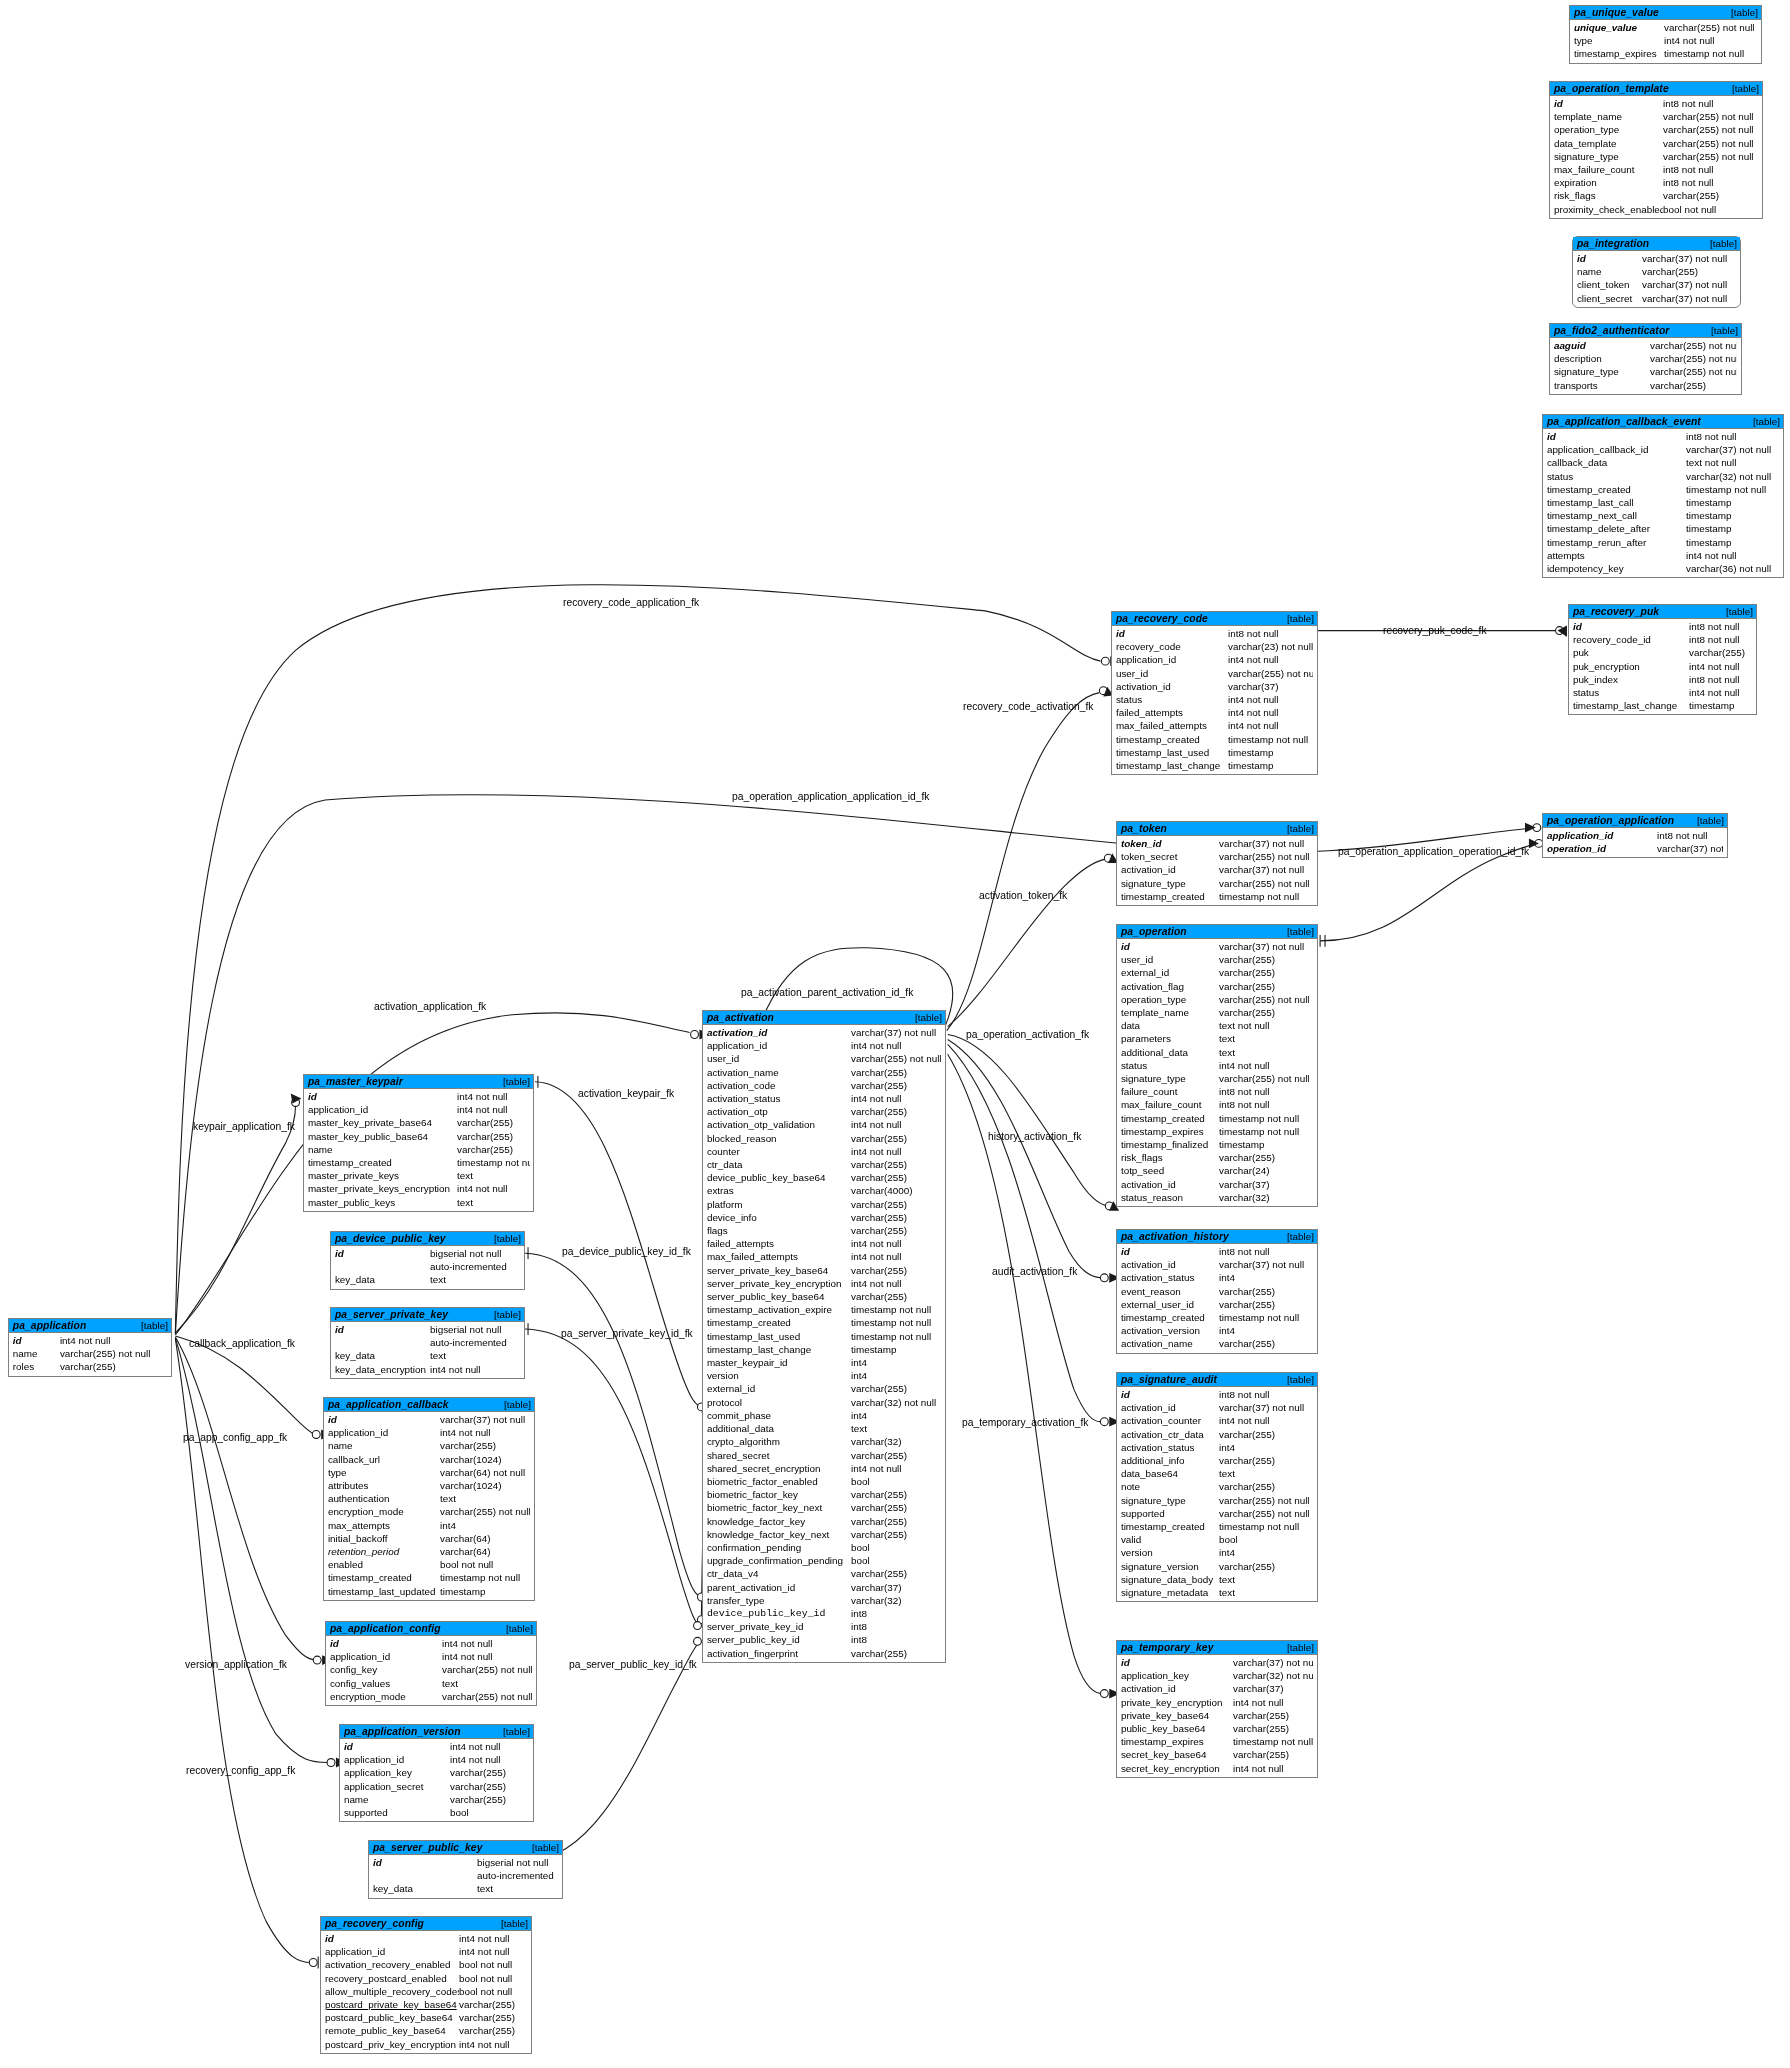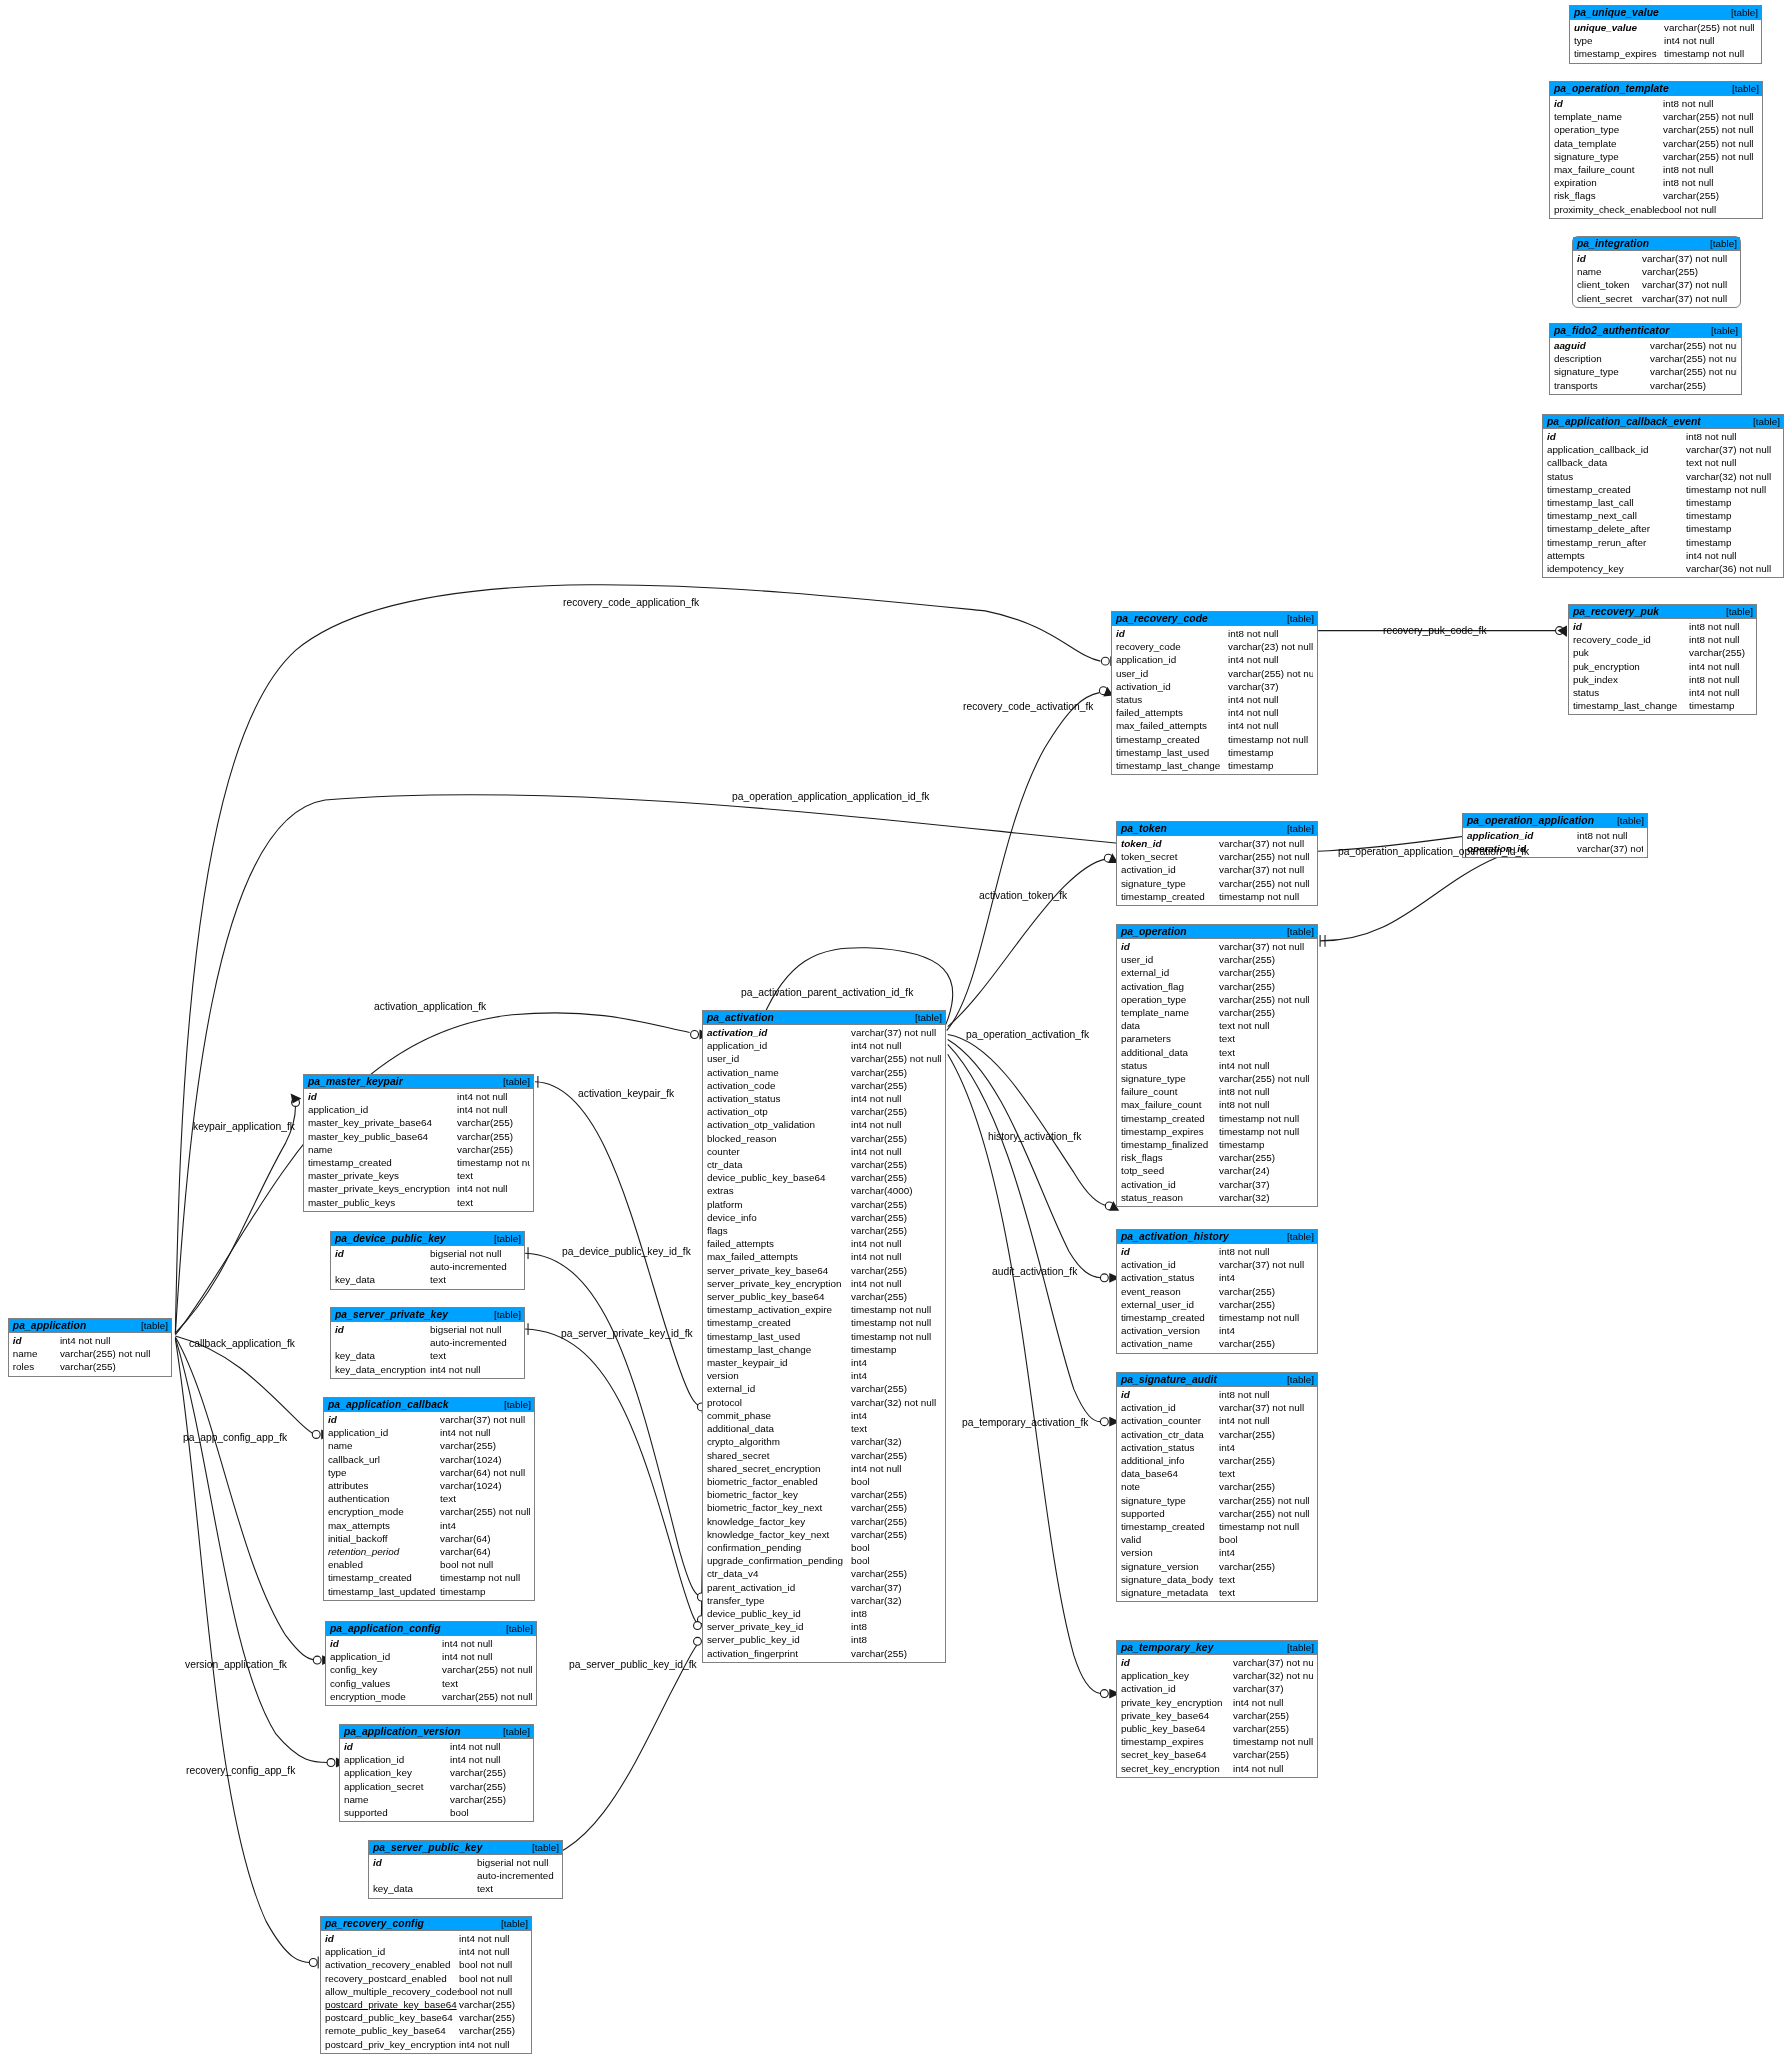--- a/index.html
+++ b/index.html
@@ -472,21 +472,21 @@
         <div class="row">
           <span class="cname" style="width: 102px;">signature_type</span>
           <span class="ctype" style="width: 94px;">varchar(255) not null</span>
         </div>
         <div class="row">
           <span class="cname" style="width: 102px;">timestamp_created</span>
           <span class="ctype" style="width: 94px;">timestamp not null</span>
         </div>
       </div>
     </div>
-    <div class="tbl" style="left: 1462px; top: 813px; width: 186px;">
+    <div class="tbl" style="left: 1542px; top: 813px; width: 186px;">
       <div class="tbl-hdr">
         <span class="tbl-name">pa_operation_application</span>
         <span class="tbl-tag">[table]</span>
       </div>
       <div class="tbl-body">
         <div class="row pk">
           <span class="cname" style="width: 114px;">application_id</span>
           <span class="ctype" style="width: 66px;">int8 not null</span>
         </div>
         <div class="row pk">
@@ -915,21 +915,21 @@
         </div>
         <div class="row">
           <span class="cname" style="width: 148px;">parent_activation_id</span>
           <span class="ctype" style="width: 91px;">varchar(37)</span>
         </div>
         <div class="row">
           <span class="cname" style="width: 148px;">transfer_type</span>
           <span class="ctype" style="width: 91px;">varchar(32)</span>
         </div>
         <div class="row">
-          <span class="cname" style="width: 148px;">device_public_key_id</span>
+          <span class="cname" style="width: 148px; font-family: Liberation Mono, monospace;">device_public_key_id</span>
           <span class="ctype" style="width: 91px;">int8</span>
         </div>
         <div class="row">
           <span class="cname" style="width: 148px;">server_private_key_id</span>
           <span class="ctype" style="width: 91px;">int8</span>
         </div>
         <div class="row">
           <span class="cname" style="width: 148px;">server_public_key_id</span>
           <span class="ctype" style="width: 91px;">int8</span>
         </div>

